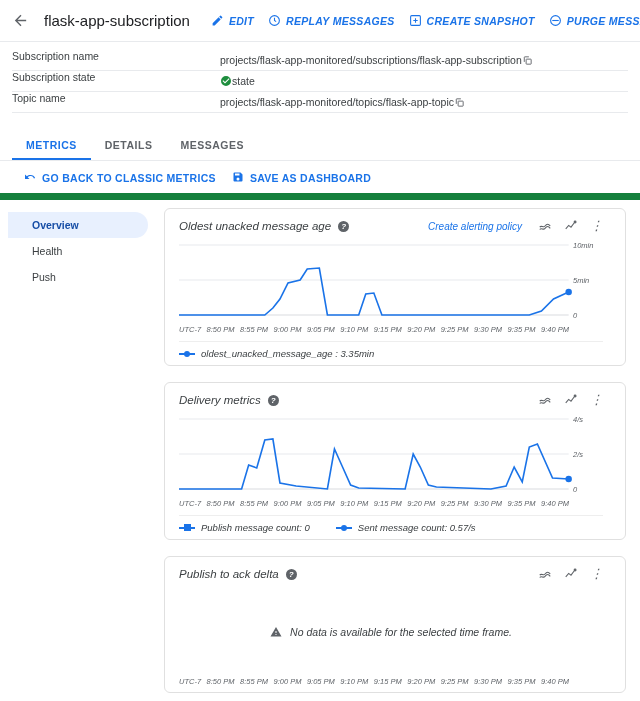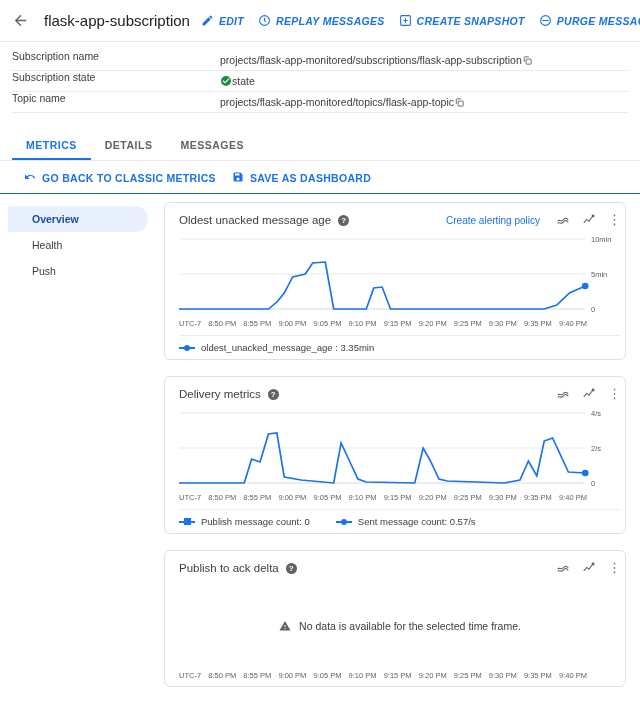--- a/index.html
+++ b/index.html
@@ -19,21 +19,21 @@
     height: 42px; padding: 0 6px 0 8px;
     border-bottom: 1px solid #e8eaed;
   }
   .back-arrow {
     width: 24px; height: 24px; flex: 0 0 24px;
     display: flex; align-items: center; justify-content: center;
     color: #5f6368; cursor: pointer;
   }
   .page-title {
     font-size: 15px; color: #202124; font-weight: 400;
-    margin-left: 12px; margin-right: 4px; white-space: nowrap;
+    margin-left: 12px; margin-right: 14px; white-space: nowrap;
   }
   .actions { display: flex; align-items: center; gap: 0px; flex: 1; }
   .act {
     display: flex; align-items: center; gap: 5px;
     color: #1a73e8; font-size: 10.5px; font-weight: 600;
     letter-spacing: .3px; padding: 5px 7px; cursor: pointer;
     white-space: nowrap; text-transform: uppercase; font-style: italic;
   }
   .act svg { display:block; }
 
@@ -65,41 +65,41 @@
     font-size: 10.5px; letter-spacing: .5px; text-transform: uppercase;
     color: #5f6368; padding: 0 14px 9px 14px; cursor: pointer;
     font-weight: 600;
   }
   .tab.active { color: #1a73e8; box-shadow: inset 0 -2px 0 0 #1a73e8; }
 
   
   .subacts {
     display: flex; align-items: center; gap: 16px;
     padding: 10px 24px 8px 24px;
-    border-bottom: 1px solid #15803d;
+    border-bottom: 7px solid #15803d;
   }
   .subact {
     display: flex; align-items: center; gap: 6px;
     color: #1a73e8; font-size: 10.5px; font-weight: 600;
     letter-spacing: .3px; text-transform: uppercase; cursor: pointer;
   }
 
   
   .body { display: flex; padding: 8px 8px 0 8px; }
   .leftnav { width: 140px; flex: 0 0 140px; padding-top: 4px; }
   .nav-item {
     font-size: 10.5px; color: #3c4043;
     padding: 7px 0 7px 24px; cursor: pointer; border-radius: 0 14px 14px 0;
   }
   .nav-item.active { background: #e8f0fe; color: #174ea6; font-weight: 600; }
 
   .charts { flex: 1; padding-left: 16px; padding-right: 6px; }
   .card {
     border: 1px solid #e0e0e0; border-radius: 6px;
-    background: #fff; margin-bottom: 16px; padding: 10px 4px 6px 14px;
+    background: #fff; margin-bottom: 16px; padding: 10px 22px 6px 14px; font-style: italic;
   }
   .card-head { display: flex; align-items: center; }
   .card-title { font-size: 11.5px; color: #3c4043; }
   .help-ico {
     margin-left: 7px; width: 11px; height: 11px; border-radius: 50%;
     background: #5f6368; color: #fff; font-size: 8px; line-height: 11px;
     text-align: center; cursor: pointer; font-weight: 700;
   }
   .card-head-right { margin-left: auto; display: flex; align-items: center; gap: 12px; }
   .alert-link { color: #1a73e8; font-size: 10px; cursor: pointer; margin-right: 4px; }

